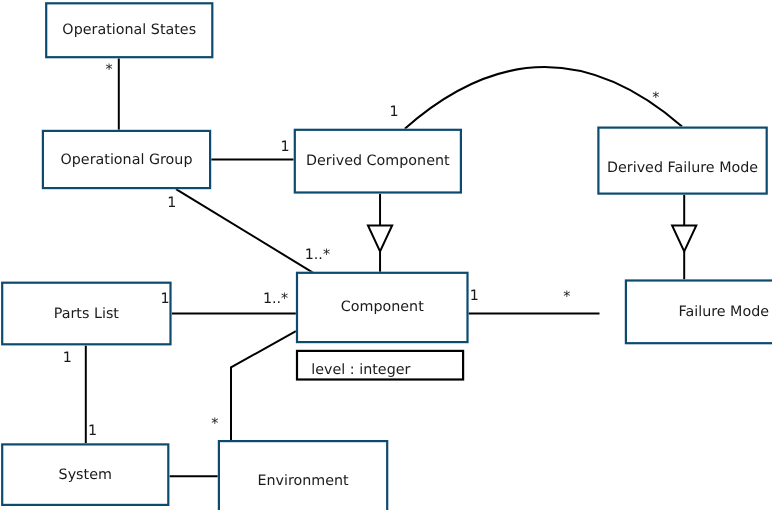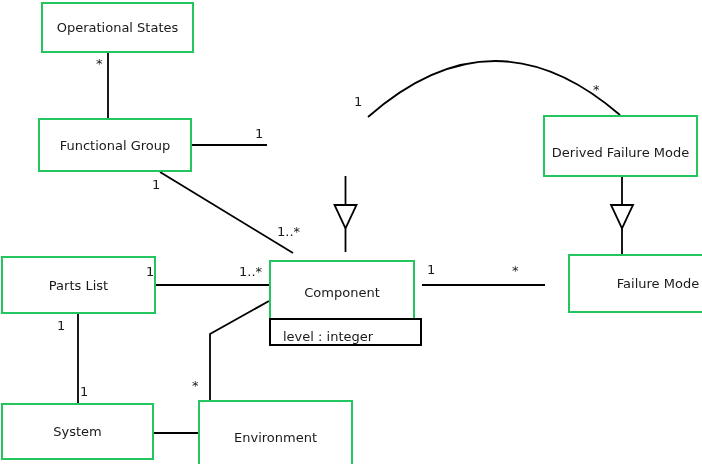--- a/index.html
+++ b/index.html
@@ -15,21 +15,21 @@
   .edges {
     position: absolute;
     left: 0; top: 0;
     width: 702px; height: 464px;
     pointer-events: none;
   }
   .uml-class {
     position: absolute;
     box-sizing: border-box;
     background: #ffffff;
-    border: 2px solid #22c55e;
+    border: 2px solid #0c4a6e;
     display: flex;
     align-items: center;
     justify-content: center;
     font-size: 13px;
     line-height: 15px;
     white-space: nowrap;
   }
   .uml-class.text-low { padding-top: 12px; }
   .uml-attrs {
     position: absolute;
@@ -71,29 +71,32 @@
     <path d="M611 205 L633 205 L622 228.5 Z" fill="#ffffff"></path>
     <line x1="622" y1="228.5" x2="622" y2="254"></line>
     <path d="M368 117 Q494 6 620 115"></path>
   </svg>
 
   <div class="uml-class" style="left:41px; top:2px; width:153px; height:51px">
     <span>Operational States</span>
   </div>
 
   <div class="uml-class" style="left:38px; top:118px; width:154px; height:54px">
-    <span>Functional Group</span>
+    <span>Operational Group</span>
   </div>
 
+  <div class="uml-class" style="left:267px; top:117px; width:153px; height:59px">
+    <span>Derived Component</span>
+  </div>
 
   <div class="uml-class text-low" style="left:543px; top:115px; width:155px; height:62px">
     <span>Derived Failure Mode</span>
   </div>
 
-  <div class="uml-class" style="left:269px; top:260px; width:146px; height:65px">
+  <div class="uml-class" style="left:269px; top:247px; width:157px; height:65px">
     <span>Component</span>
   </div>
   <div class="uml-attrs" style="left:269px; top:318px; width:153px; height:28px">
     <span>level : integer</span>
   </div>
 
   <div class="uml-class" style="left:568px; top:254px; width:180px; height:59px">
     <span>Failure Mode</span>
   </div>
 

